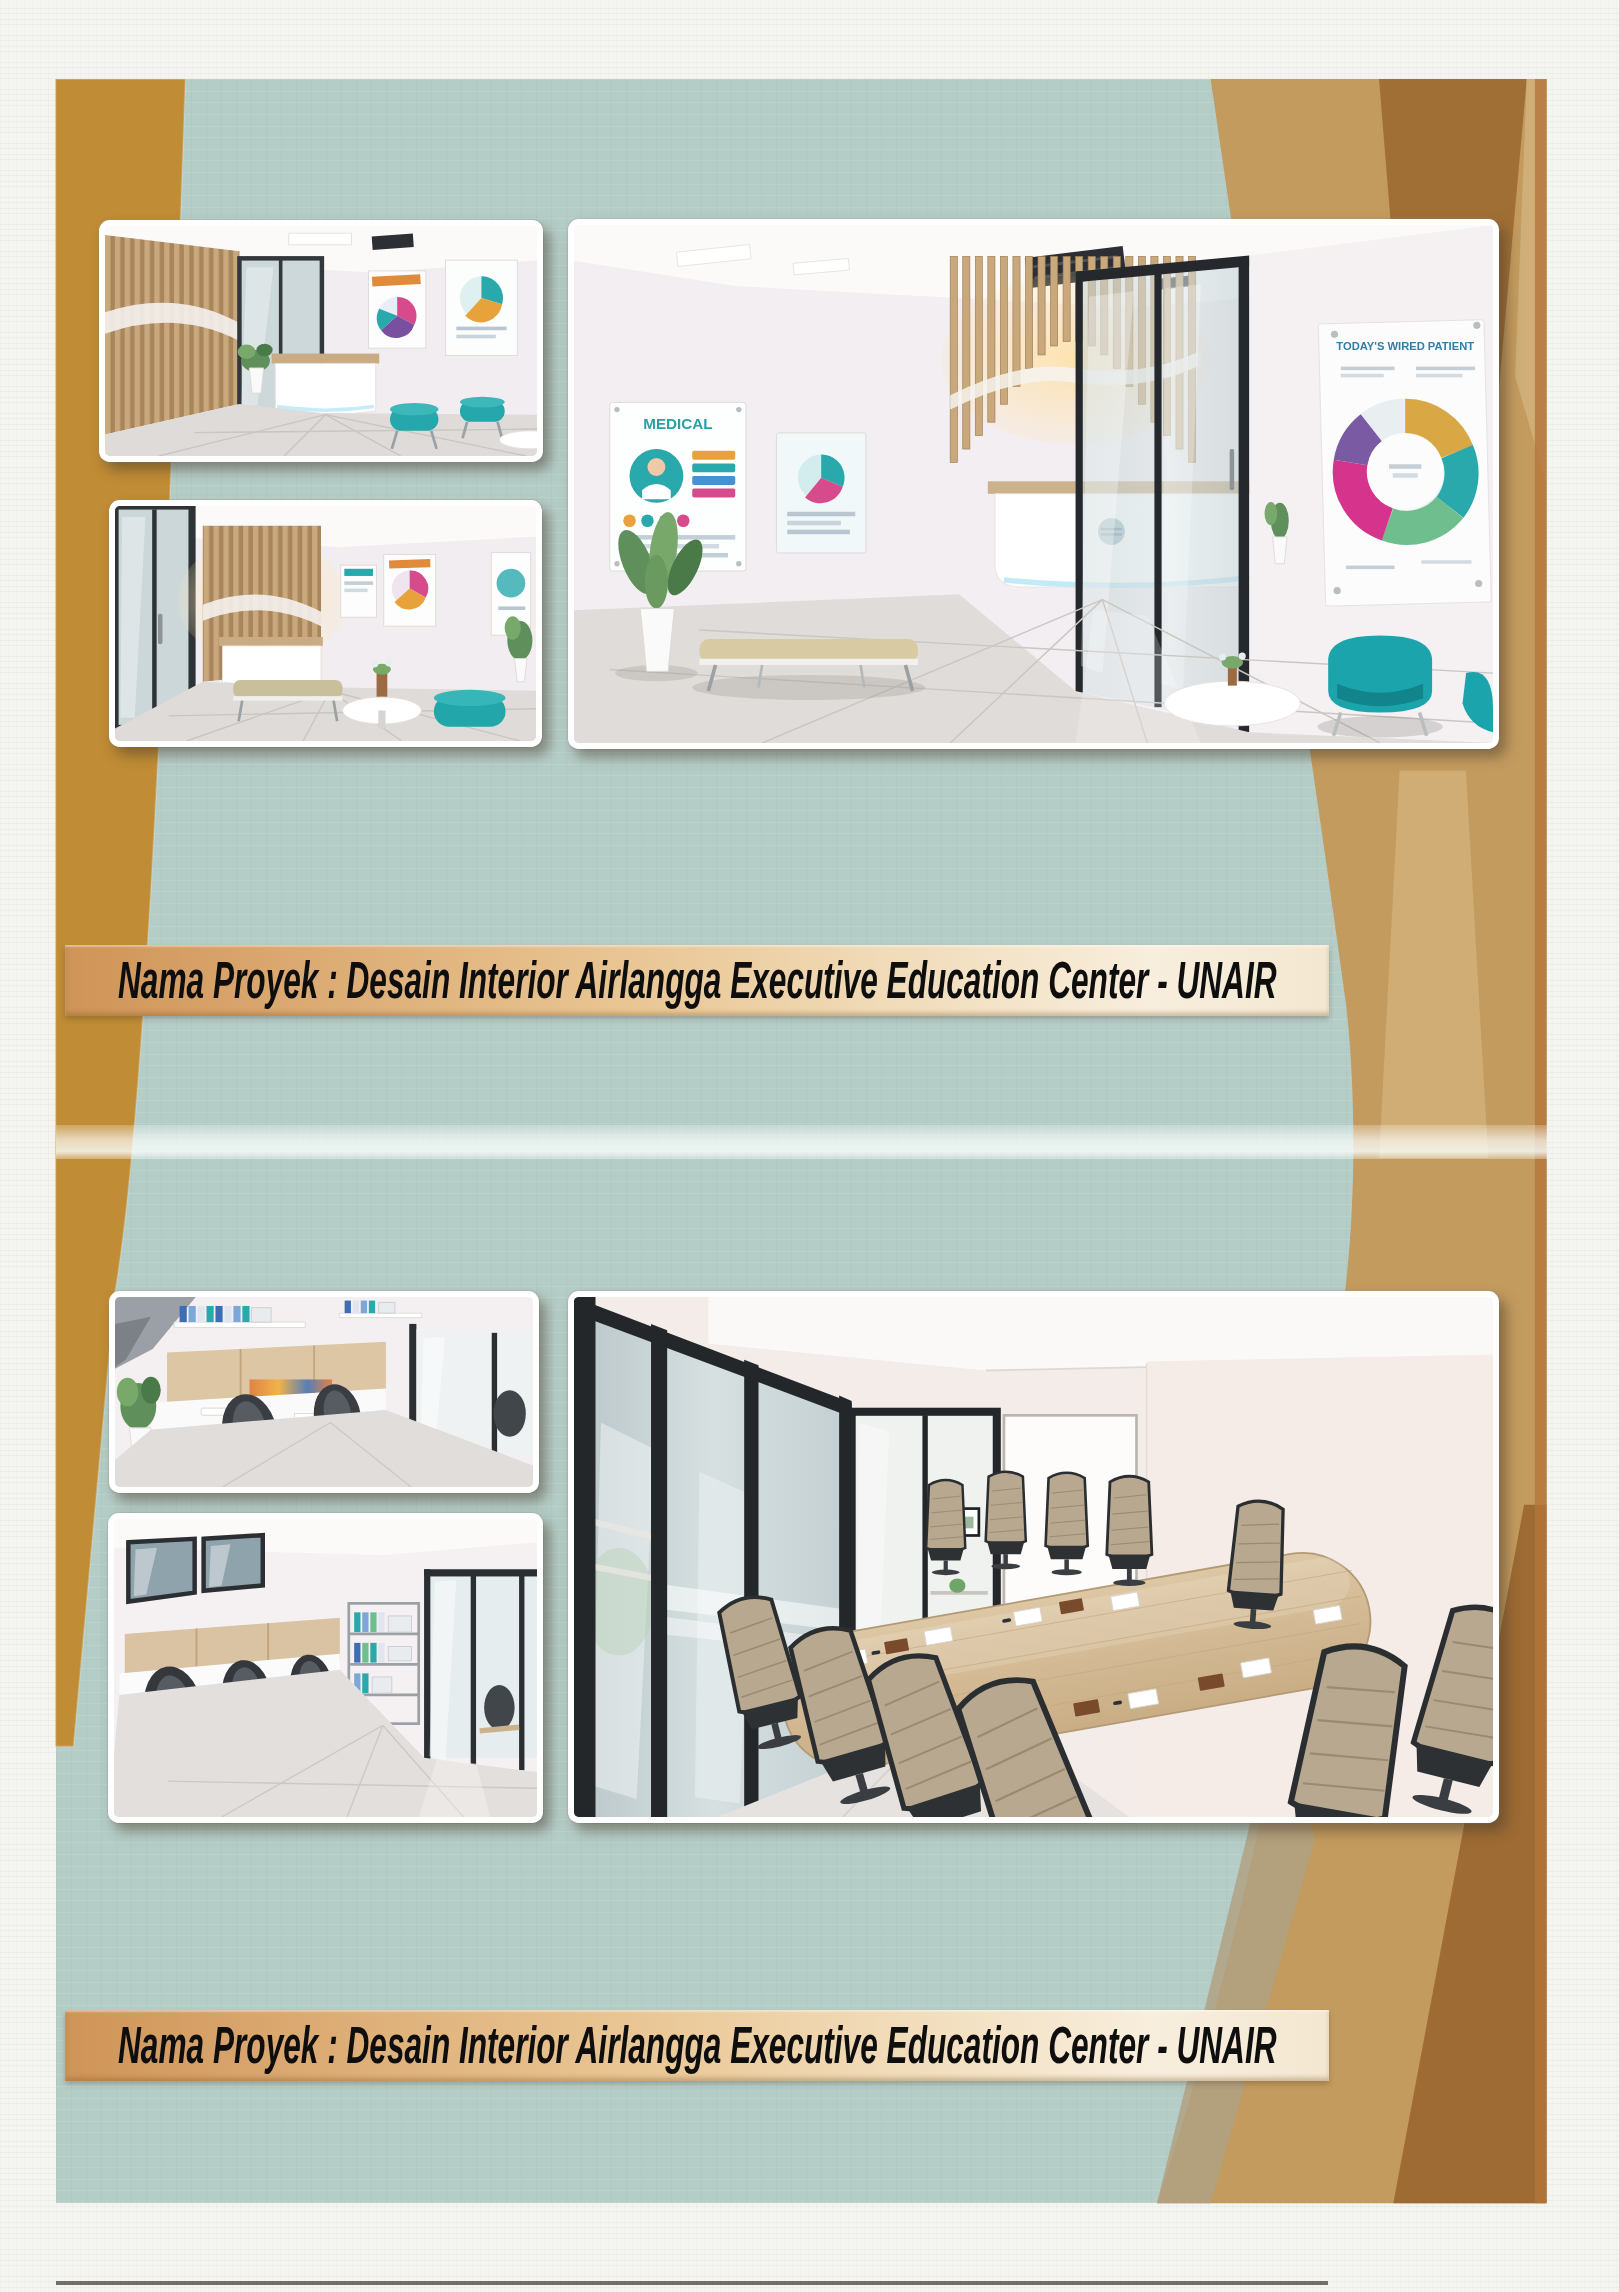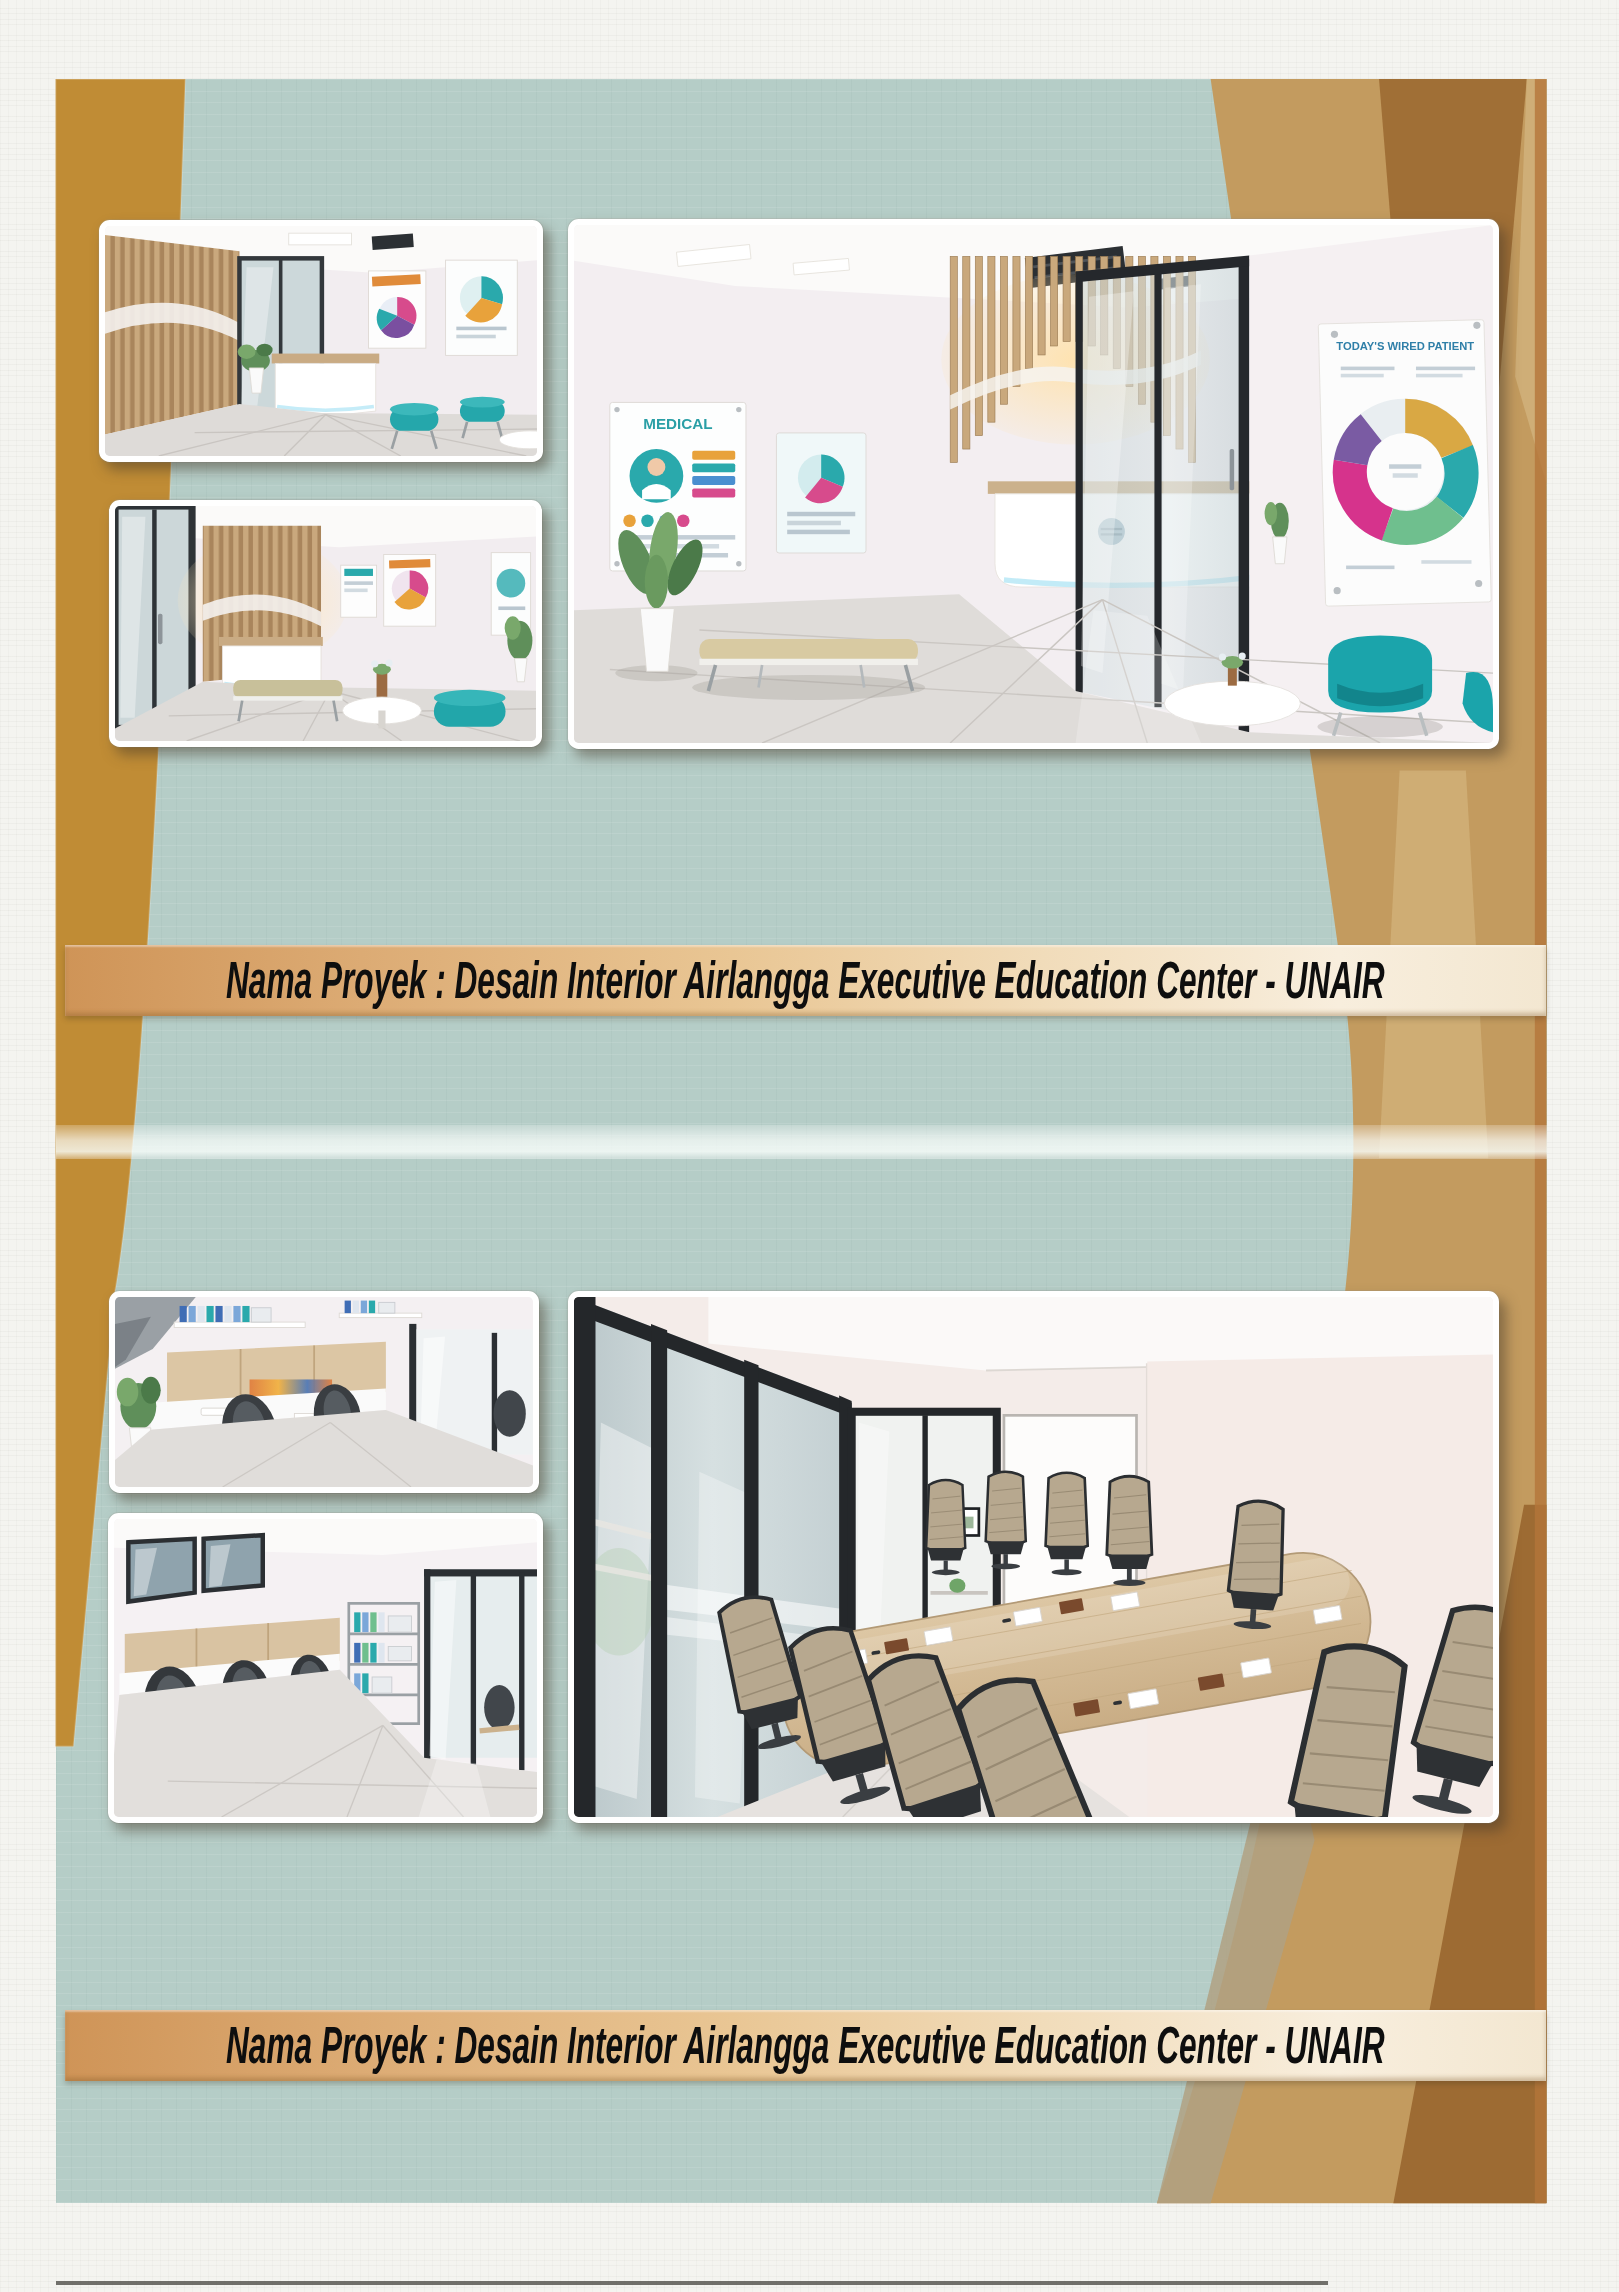--- a/index.html
+++ b/index.html
@@ -12,21 +12,21 @@
   .page-base{position:absolute;left:56px;top:79px;width:1491px;height:2124px;
     background:#b5cdc7;
     background-image:
       repeating-linear-gradient(0deg, rgba(255,255,255,0.10) 0 0.9px, transparent 0.9px 11.6px),
       repeating-linear-gradient(90deg, rgba(80,115,110,0.05) 0 0.9px, transparent 0.9px 15px);
   }
   svg.bg-deco{position:absolute;left:0;top:0;width:1619px;height:2293px;}
   .mid-strip{position:absolute;left:56px;top:1125px;width:1491px;height:34px;
     background:linear-gradient(180deg, rgba(255,255,255,0.22), rgba(252,255,253,0.68) 45%, rgba(250,255,252,0.80) 78%, rgba(255,255,255,0.30));
   }
-  .banner{position:absolute;left:65px;width:1481px;height:71px;
+  .banner{position:absolute;left:65px;width:1264px;height:71px;
     background:linear-gradient(90deg,#cf9457 0%,#dcab74 20%,#e9c694 45%,#f1dcba 66%,#f8eedd 86%,#f3e7d1 100%);
     box-shadow:0 3.6px 5.4px rgba(60,50,30,0.28), inset 0 1.8px 1.8px rgba(255,255,255,0.45), inset 0 -3.6px 4.5px rgba(120,80,30,0.30);
     display:flex;align-items:center;justify-content:center;overflow:hidden;
   }
   .banner::before{content:"";position:absolute;left:0;top:-4.5px;width:100%;height:4.5px;background:#86959a;}
   .banner::after{content:"";position:absolute;left:0;bottom:-7.2px;width:100%;height:7.2px;background:rgba(244,246,242,0.9);}
   .banner .bt{display:inline-block;white-space:nowrap;transform:scaleX(0.62);transform-origin:50% 50%;
     font:italic 700 51px "Liberation Sans",sans-serif;color:#0e0e0e;letter-spacing:0px;}
   .banner1{top:945px;}
   .banner2{top:2010px;}

